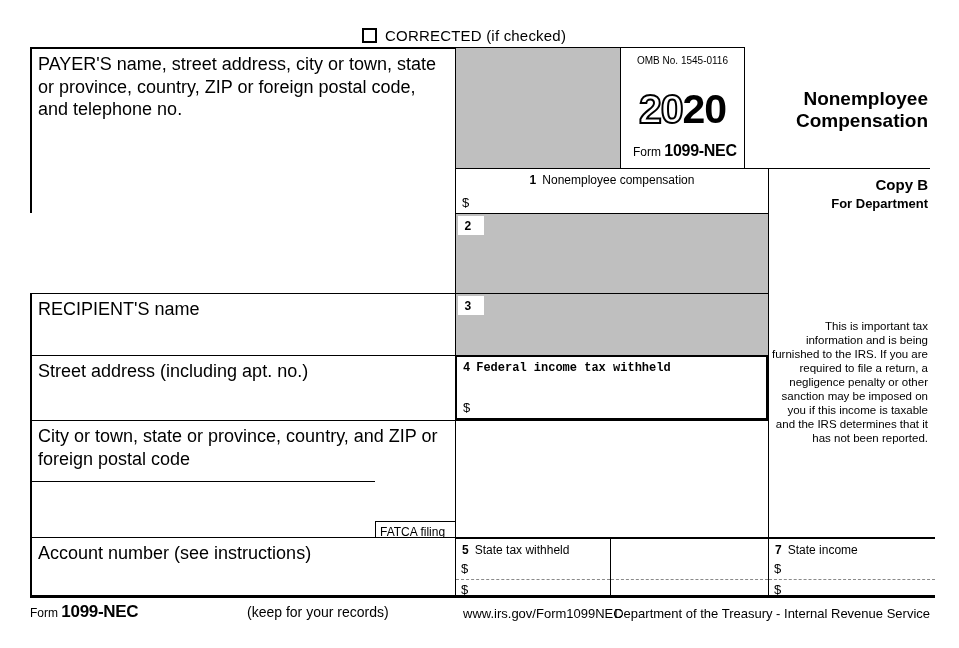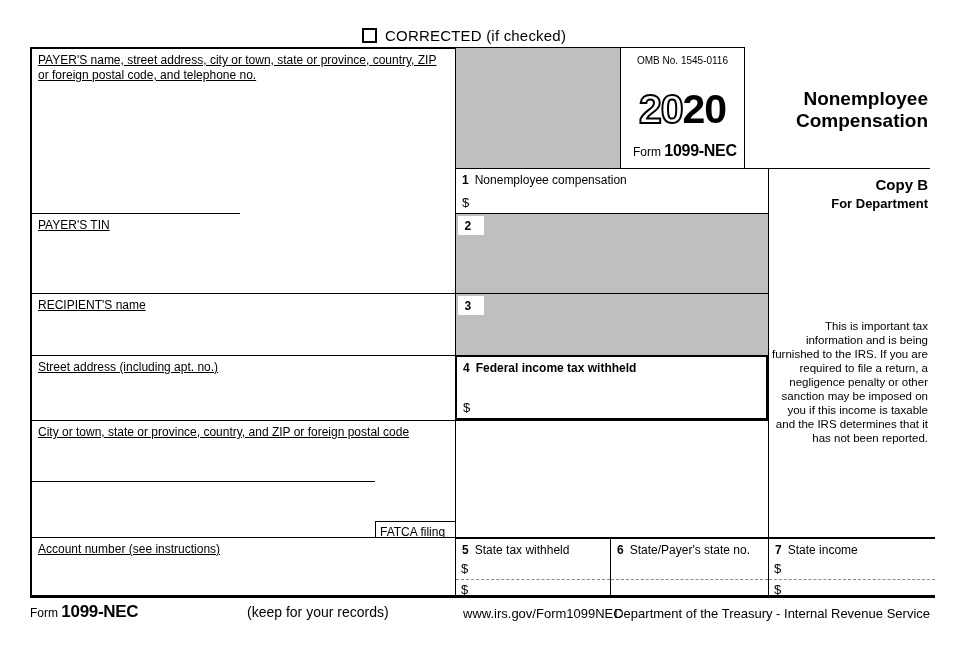--- a/index.html
+++ b/index.html
@@ -4,21 +4,21 @@
 <style>
   * { margin: 0; padding: 0; box-sizing: border-box; }
   html,body { background: #fff; }
   body { font-family: "Liberation Sans", "DejaVu Sans", sans-serif; color: #000; }
   .page { position: relative; width: 959px; height: 648px; background: #fff; overflow: hidden; padding-left: 28px; }
 
   .abs { position: absolute; }
   .box { position: absolute; border-left: 1.5px solid #000; border-top: 1.5px solid #000; background: #fff; }
   .shaded { background: #bfbfbf; }
 
-  .lbl { font-size: 12px; line-height: 1.25; padding: 4px 6px 0 6px; display: block; text-decoration: underline; }
+  .lbl { font-size: 18px; line-height: 1.25; padding: 4px 6px 0 6px; display: block; }
   .num { font-weight: bold; font-size: 12px; }
   .boxlabel { font-size: 12px; padding: 4px 6px 0 6px; display: block; }
   .boxlabel .txt { padding-left: 6px; }
   .dollar { position: absolute; left: 6px; bottom: 3px; font-size: 13px; }
 
   .chip { position: absolute; top: 1.5px; left: 1.5px; background: #fff; width: 26px; height: 19px;
           font-weight: bold; font-size: 12px; padding: 3px 0 0 7px; }
 
   .checkbox { position: absolute; border: 2px solid #000; background: #fff; }
 
@@ -74,52 +74,49 @@
       <span>Form</span>
       <b>1099-NEC</b>
     </div>
   </div>
 
   <div class="abs main-title" style="left:745px; top:47px; width:185px; height:121px;text-align:right;">
     <div>Nonemployee</div>
     <div>Compensation</div>
   </div>
 
-  <div class="box" style="left:455px; top:168px; width:313px; height:45px;">
+  <div class="box" style="left:455px; top:168px; width:313px; height:45px;text-align:center;">
     <span class="boxlabel"><span class="num">1</span><span class="txt">Nonemployee compensation</span></span>
     <span class="dollar">$</span>
   </div>
 
   <div class="box" style="left:768px; top:168px; width:162px; height:369px;">
     <div class="copyb">
       <div class="cb">Copy B</div>
       <div class="fr">For Department</div>
       <div class="notice">This is important tax information and is being furnished to the IRS. If you are required to file a return, a negligence penalty or other sanction may be imposed on you if this income is taxable and the IRS determines that it has not been reported.</div>
     </div>
   </div>
 
-  <div class="box" style="left:30px; top:213px; width:210px; height:80px; border-left-width:2px;">
-    <span class="lbl">PAYER'S TIN</span>
-  </div>
   <div class="box shaded" style="left:455px; top:213px; width:313px; height:80px;">
     <span class="chip">2</span>
   </div>
 
   <div class="box" style="left:30px; top:293px; width:425px; height:62px; border-left-width:2px;">
     <span class="lbl">RECIPIENT'S name</span>
   </div>
   <div class="box shaded" style="left:455px; top:293px; width:313px; height:62px;">
     <span class="chip">3</span>
   </div>
 
   <div class="box" style="left:30px; top:355px; width:425px; height:65px; border-left-width:2px;">
     <span class="lbl">Street address (including apt. no.)</span>
   </div>
   <div class="box" style="left:455px; top:355px; width:313px; height:65px; border:2.5px solid #000;">
-    <span class="boxlabel" style="font-weight:bold;"><span class="num">4</span><span class="txt">Federal income tax withheld</span></span>
+    <span class="boxlabel" style="font-weight:bold;font-family:Liberation Mono, monospace;"><span class="num">4</span><span class="txt">Federal income tax withheld</span></span>
     <span class="dollar">$</span>
   </div>
 
   <div class="box" style="left:30px; top:420px; width:425px; height:61px; border-left-width:2px;">
     <span class="lbl">City or town, state or province, country, and ZIP or foreign postal code</span>
   </div>
   <div class="box" style="left:455px; top:420px; width:313px; height:117px;"></div>
 
   <div class="box" style="left:30px; top:481px; width:345px; height:56px; border-left-width:2px;"></div>
   <div class="box" style="left:375px; top:481px; width:80px; height:56px;margin-top:40px;">
@@ -135,21 +132,20 @@
   </div>
 
   <div class="box" style="left:455px; top:537px; width:155px; height:60px; border-top-width:2px;">
     <span class="boxlabel"><span class="num">5</span><span class="txt">State tax withheld</span></span>
     <span class="d-top">$</span>
     <div class="dashed" style="top:40px;"></div>
     <span class="d-bot">$</span>
   </div>
 
   <div class="box" style="left:610px; top:537px; width:158px; height:60px; border-top-width:2px;">
-    <span class="boxlabel"><span class="num">6</span><span class="txt">State/Payer's state no.</span></span>
     <div class="dashed" style="top:40px;"></div>
   </div>
 
   <div class="box" style="left:768px; top:537px; width:167px; height:60px; border-top-width:2px;">
     <span class="boxlabel"><span class="num">7</span><span class="txt">State income</span></span>
     <span class="d-top">$</span>
     <div class="dashed" style="top:40px;"></div>
     <span class="d-bot">$</span>
   </div>
 

